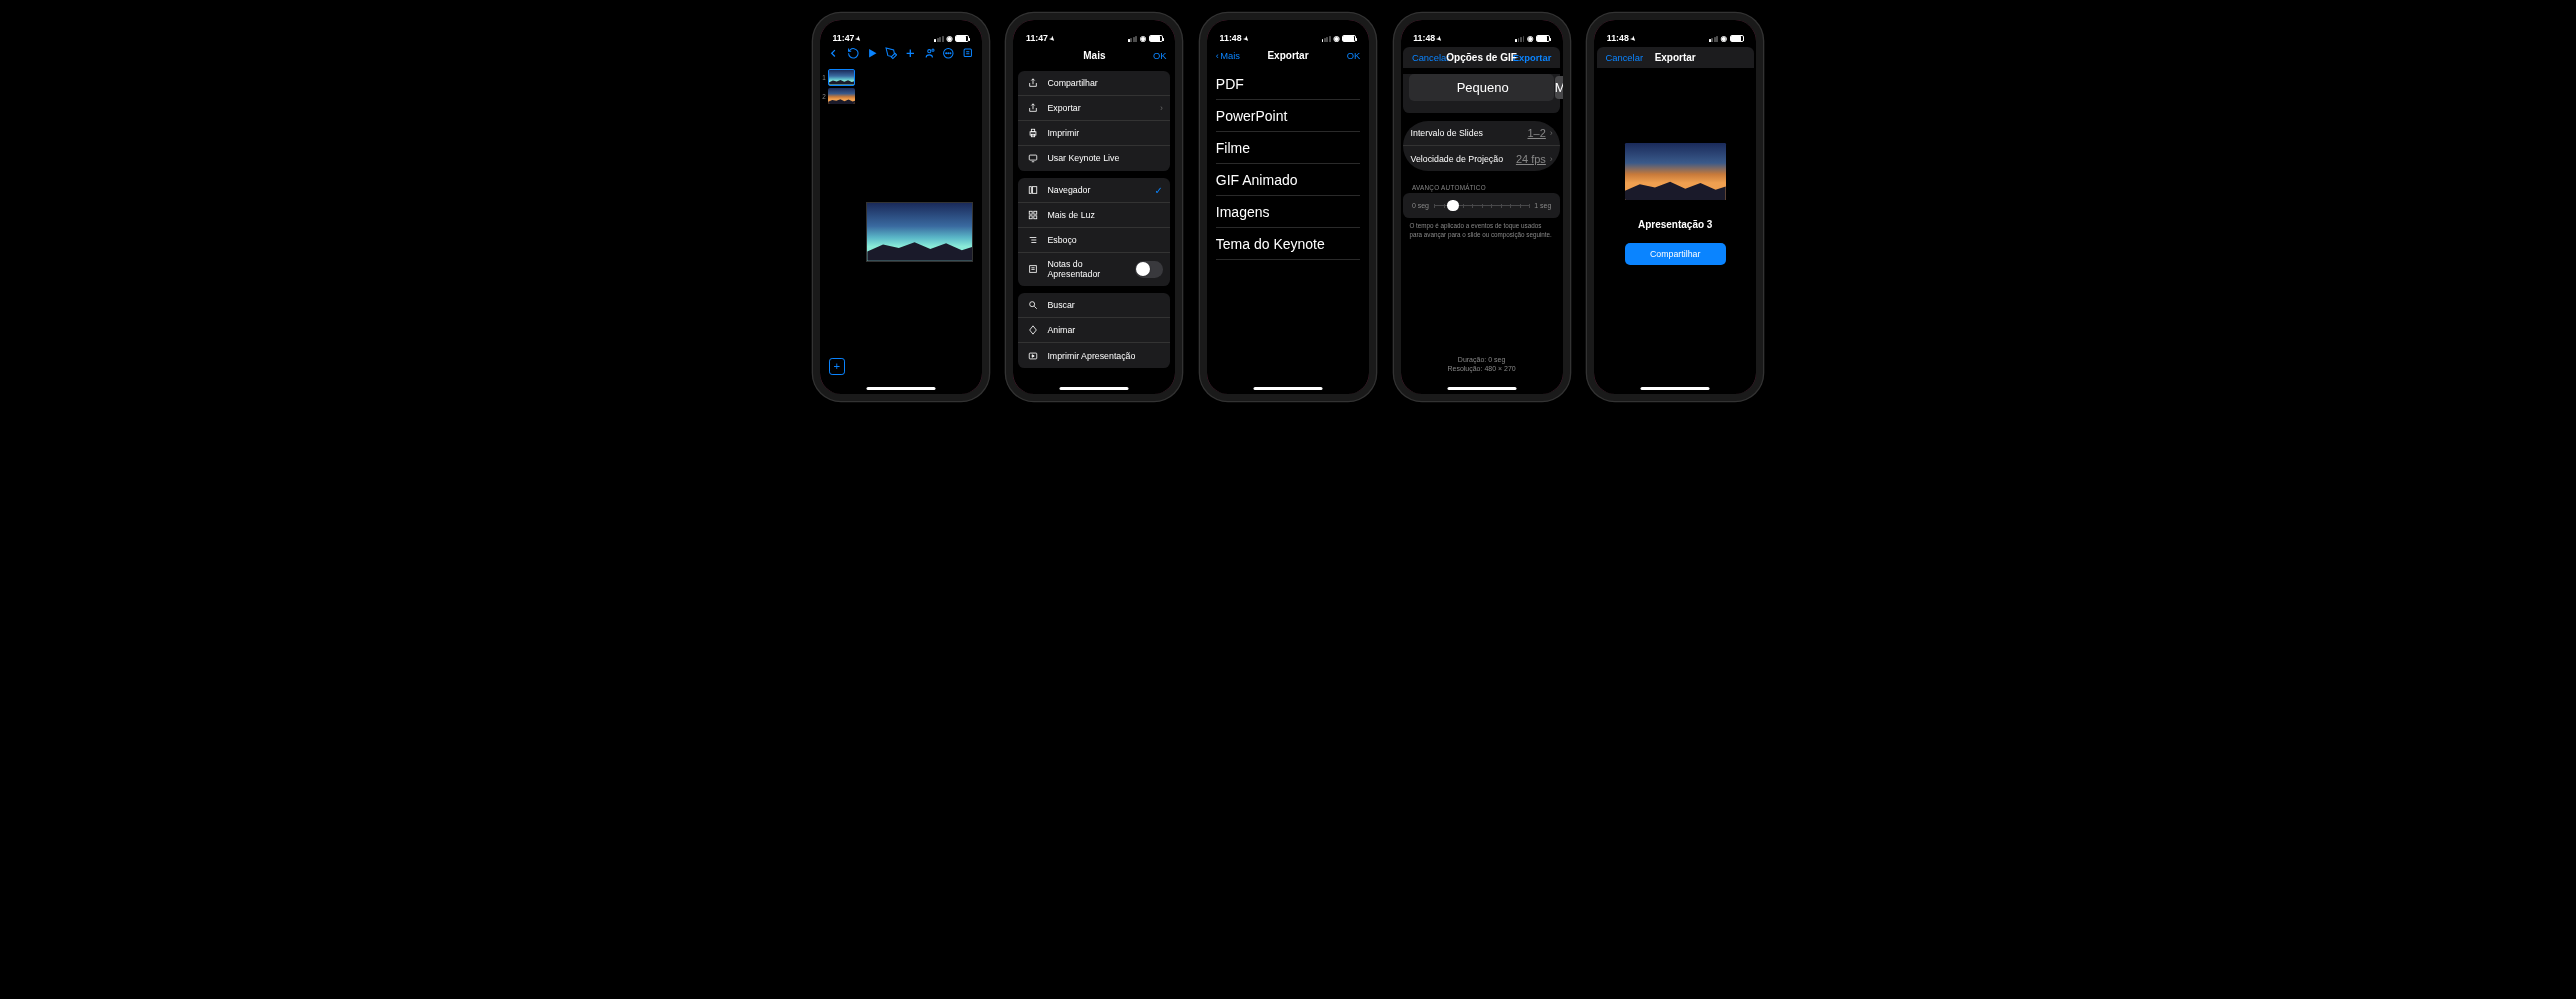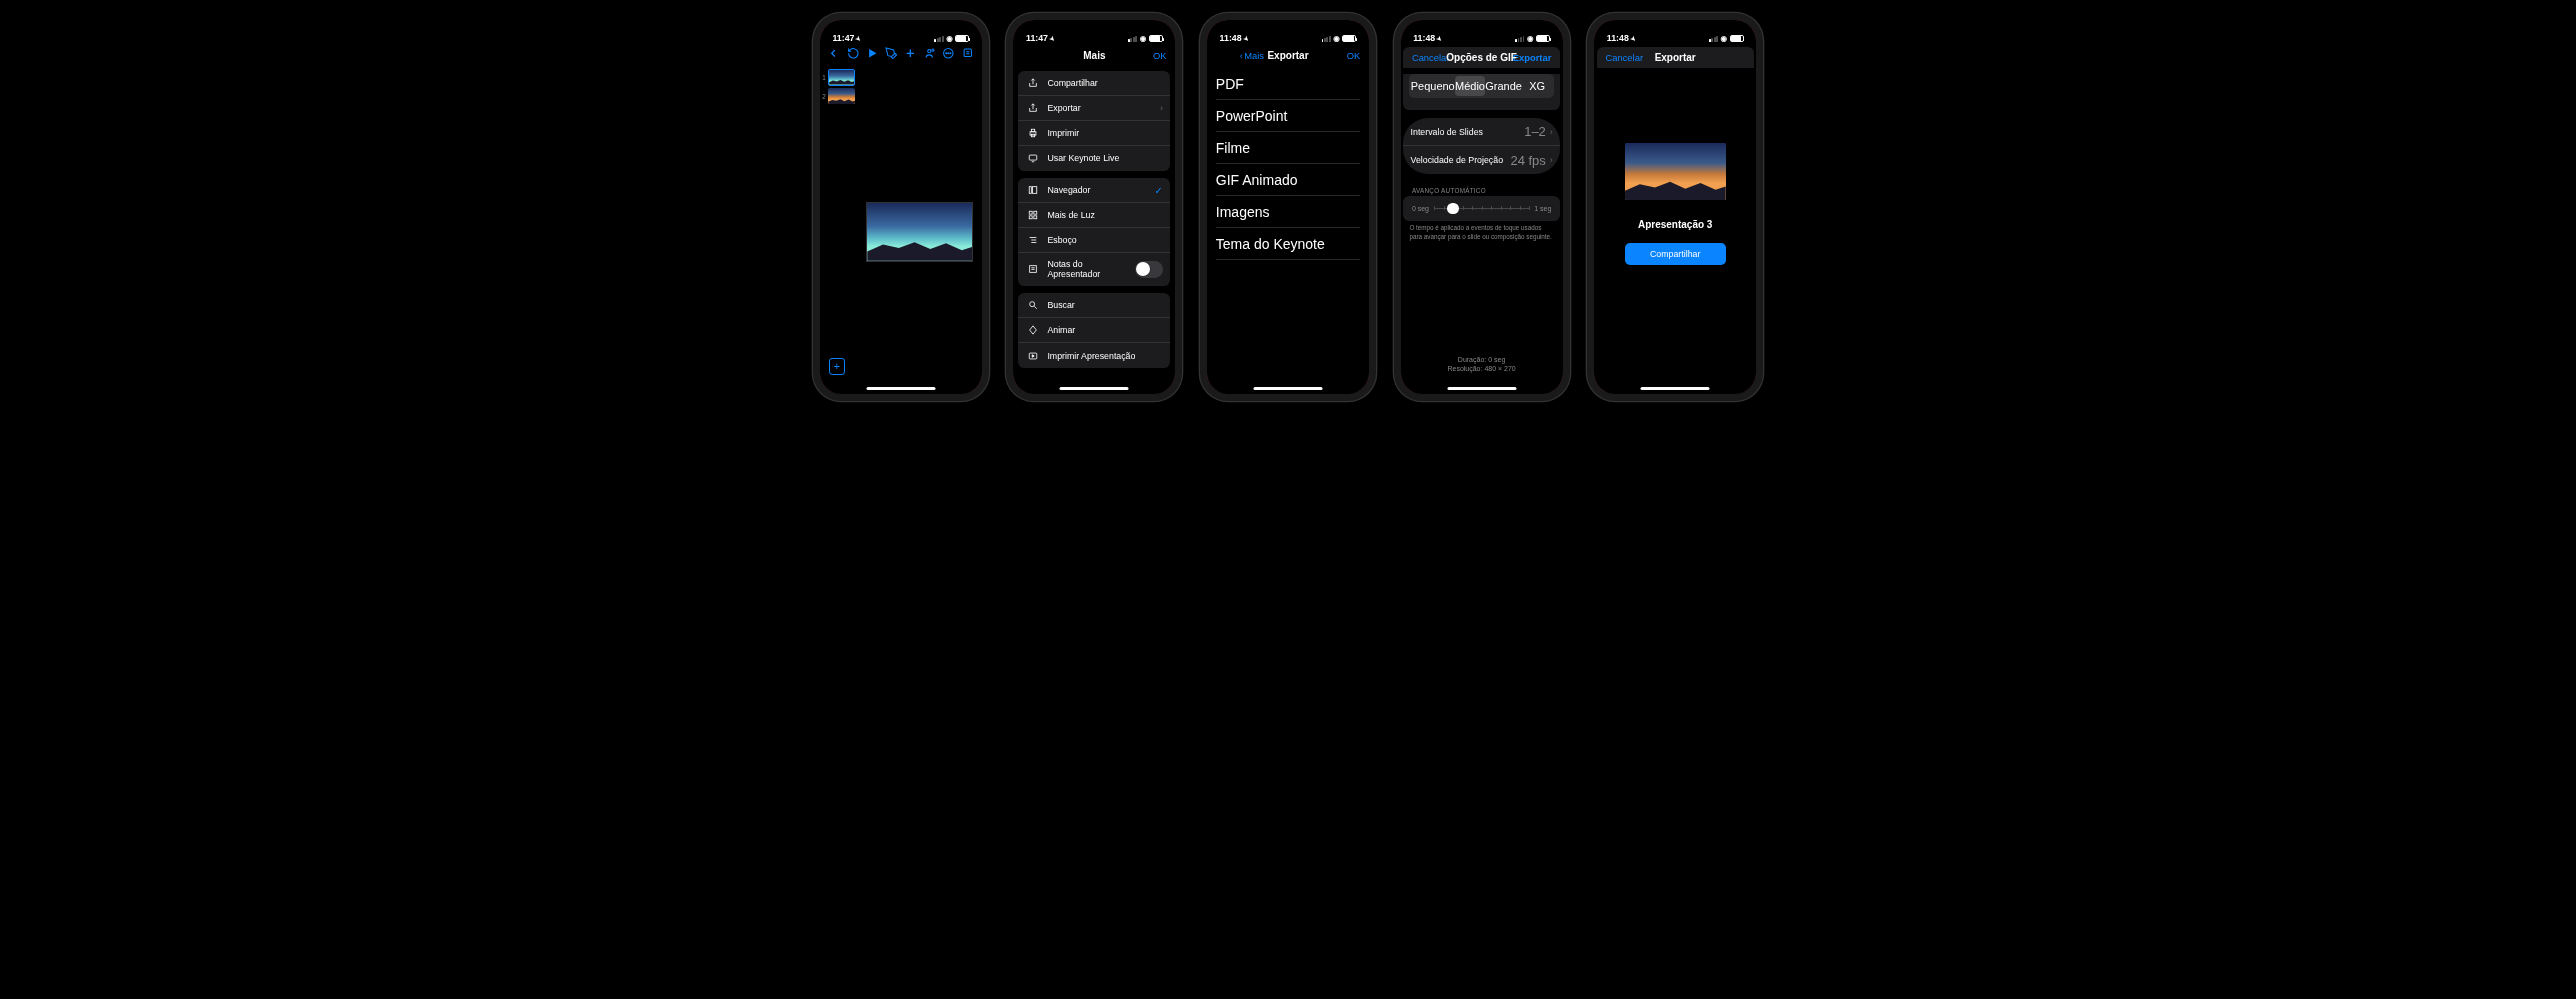--- a/index.html
+++ b/index.html
@@ -61,44 +61,44 @@
   .thumb { width:29px; height:16.4px; border-radius:1.9px; overflow:hidden; position:relative; }
   .thumb.sel { border:1.3px solid #0a84ff; }
   .gradient1 { background:linear-gradient(to bottom, #1a2a5a 0%, #3a6aa0 40%, #5bb8c8 60%, #8aebd8 75%); }
   .gradient2 { background:linear-gradient(to bottom, #1a2a5a 0%, #3a5a8a 35%, #c87a3a 55%, #f0a050 70%); }
   .mtn { position:absolute; bottom:0; left:0; right:0; height:40%; background:#1a1a2a; clip-path:polygon(0 60%, 15% 30%, 30% 45%, 45% 20%, 60% 50%, 75% 25%, 90% 55%, 100% 40%, 100% 100%, 0 100%); }
   .canvas { flex:1; display:flex; align-items:center; justify-content:center; position:relative; }
   .slide-big { width:107px; height:60px; border:0.6px solid #333; position:relative; overflow:hidden; }
   .add-btn { position:absolute; bottom:19px; left:8.8px; width:16.4px; height:16.4px; border:0.6px solid #0a84ff; border-radius:3.1px; display:flex; align-items:center; justify-content:center; color:#0a84ff; font-size:11.3px; }
 
   
-  .nav { display:flex; justify-content:space-between; align-items:center; padding:5px 8.8px;margin-left:24px; }
+  .nav { display:flex; justify-content:space-between; align-items:center; padding:5px 8.8px; }
   .nav-title { color:#fff; font-size:10px; font-weight:600; position:absolute; left:50%; transform:translateX(-50%); }
   .nav-btn { color:#0a84ff; font-size:9.4px; }
   .nav-back { display:flex; align-items:center; gap:1.3px; color:#0a84ff; font-size:9.4px; }
 
   
   .group { margin:5px 5px 7.5px; background:#1c1c1e; border-radius:6.3px; overflow:hidden; }
   .row { display:flex; align-items:center; padding:6.3px 7.5px; border-bottom:0.3px solid #333; color:#fff; font-size:8.8px; min-height:25px; }
   .row:last-child { border-bottom:none; }
   .row-icon { width:14px; margin-right:7.5px; display:flex; align-items:center; justify-content:center; color:#fff; }
   .row-label { flex:1; }
-  .row-acc { color:#888; font-size:13px; }
+  .row-acc { color:#888; font-size:11px;text-decoration:underline; }
   .chev { color:#666; margin-left:3.8px; }
   .check { color:#0a84ff; font-size:10px; }
   .toggle { width:28px; height:16.4px; background:#39393d; border-radius:8.2px; position:relative; }
   .toggle::after { content:''; position:absolute; top:1.3px; left:1.3px; width:14px; height:14px; background:#fff; border-radius:50%; box-shadow:0 0.6px 1.9px rgba(0,0,0,0.4); }
 
   
   .list3 { padding:2.5px 8.8px; }
   .row3 { padding:7.5px 0; border-bottom:0.3px solid #2a2a2a; color:#fff; font-size:14px; }
 
   
   .seg { display:flex; margin:6.3px; background:#1c1c1e; border-radius:5px; padding:1.3px; }
-  .seg-item { flex:1; text-align:center; padding:4.4px 0; color:#fff; font-size:11px; border-radius:3.8px; }
+  .seg-item { flex:1; text-align:center; padding:4.4px 0; color:#fff; font-size:13px; border-radius:3.8px;margin-left:46px; }
   .seg-item.active { background:#48484a; }
   .footer-text { text-align:center; color:#888; font-size:7px; margin:2.5px 0; }
   .hint { color:#888; font-size:6.3px; padding:3.8px 8.8px; line-height:1.4; }
   .section-header { color:#888; font-size:6.3px; text-transform:uppercase; padding:5px 11.3px 2.5px; letter-spacing:0.3px; }
   .slider-row { display:flex; align-items:center; padding:3.8px 8.8px; gap:5px; }
   .slider-label { color:#888; font-size:7px; }
   .slider { flex:1; height:1.3px; background:#48484a; position:relative; }
   .slider-tick { position:absolute; width:0.6px; height:3.8px; background:#48484a; top:-1.3px; }
   .slider-thumb { position:absolute; width:11.3px; height:11.3px; background:#fff; border-radius:50%; top:-5px; left:14%; }
 

